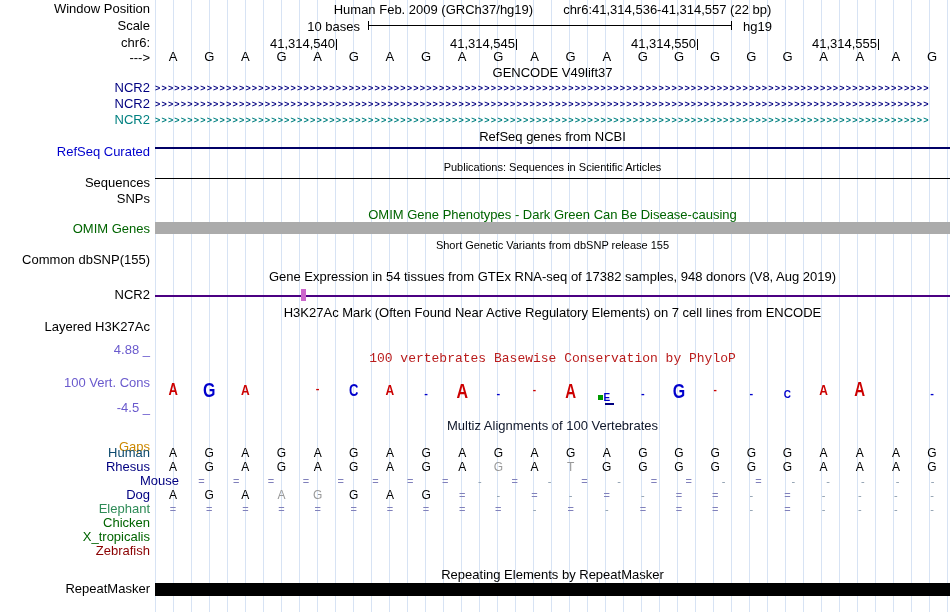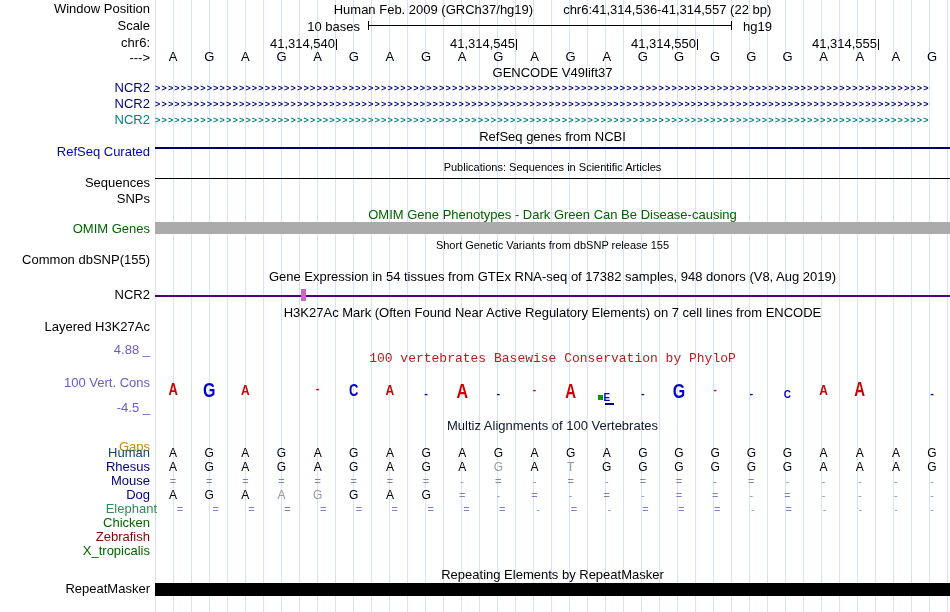--- a/index.html
+++ b/index.html
@@ -213,21 +213,21 @@
           <span class="col">G</span>
           <span class="col">G</span>
           <span class="col">G</span>
           <span class="col">A</span>
           <span class="col">A</span>
           <span class="col">A</span>
           <span class="col">G</span>
         </span>
       </div>
       <div class="mrow">
-        <span class="mlbl" style="color: rgb(0, 0, 128);">Mouse</span>
+        <span class="mlbl" style="color: rgb(0, 0, 128); padding-left: 29px;">Mouse</span>
         <span class="mcells cols">
           <span class="col eq">=</span>
           <span class="col eq">=</span>
           <span class="col eq">=</span>
           <span class="col eq">=</span>
           <span class="col eq">=</span>
           <span class="col eq">=</span>
           <span class="col eq">=</span>
           <span class="col eq">=</span>
           <span class="col dash">-</span>
@@ -267,21 +267,21 @@
           <span class="col eq">=</span>
           <span class="col dash">-</span>
           <span class="col eq">=</span>
           <span class="col dash">-</span>
           <span class="col dash">-</span>
           <span class="col dash">-</span>
           <span class="col dash">-</span>
         </span>
       </div>
       <div class="mrow">
-        <span class="mlbl" style="color: rgb(46, 139, 87); padding-left: 7px;">Elephant</span>
+        <span class="mlbl" style="color: rgb(46, 139, 87);">Elephant</span>
         <span class="mcells cols">
           <span class="col eq">=</span>
           <span class="col eq">=</span>
           <span class="col eq">=</span>
           <span class="col eq">=</span>
           <span class="col eq">=</span>
           <span class="col eq">=</span>
           <span class="col eq">=</span>
           <span class="col eq">=</span>
           <span class="col eq">=</span>
@@ -298,21 +298,21 @@
           <span class="col dash">-</span>
           <span class="col dash">-</span>
           <span class="col dash">-</span>
         </span>
       </div>
       <div class="mrow">
         <span class="mlbl" style="color: rgb(0, 100, 0);">Chicken</span>
         <span class="mcells cols"></span>
       </div>
       <div class="mrow">
+        <span class="mlbl" style="color: rgb(0, 100, 0);">X_tropicalis</span>
+        <span class="mcells cols"></span>
+      </div>
+      <div class="mrow">
         <span class="mlbl" style="color: rgb(139, 0, 0);">Zebrafish</span>
         <span class="mcells cols"></span>
       </div>
-      <div class="mrow">
-        <span class="mlbl" style="color: rgb(0, 100, 0);">X_tropicalis</span>
-        <span class="mcells cols"></span>
-      </div>
     </div>
 </div>
 
 </body></html>

